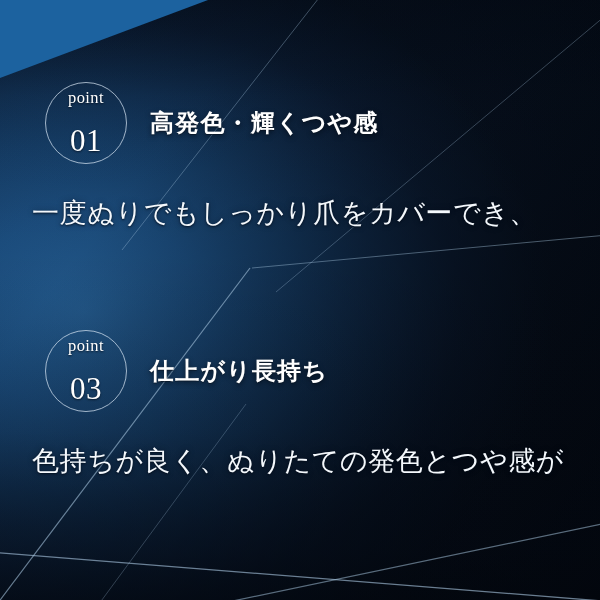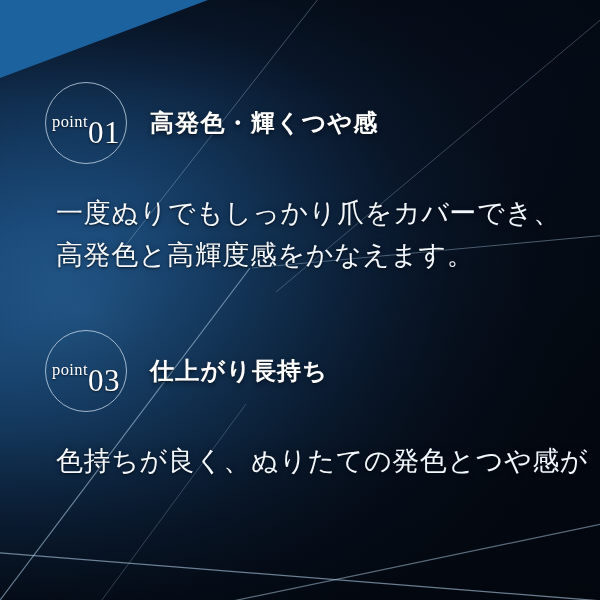--- a/index.html
+++ b/index.html
@@ -88,21 +88,21 @@
     padding-left:45px;
   }
 
   .badge {
     position:relative;
     flex:0 0 auto;
     width:82px; height:82px;
     border:1px solid rgba(216,230,244,0.72);
     border-radius:50%;
     display:flex;
-    flex-direction:row;
+    flex-direction:column;
     align-items:center;
     justify-content:center;
     color:#ffffff;
     text-shadow:0 1px 2px rgba(3,10,20,0.75);
   }
   .badge-word {
     font-size:16.5px;
     letter-spacing:0.4px;
     line-height:1;
     margin-bottom:1px;
@@ -125,21 +125,21 @@
     line-height:1.1;
     white-space:nowrap;
     text-shadow:
       0 1px 0 rgba(5,14,26,0.55),
       0 2px 5px rgba(3,10,20,0.70),
       0 0 1px rgba(255,255,255,0.25);
   }
 
   .body-text {
     margin-top:28px;
-    padding-left:56px;
+    padding-left:32px;
     padding-right:26px;
     color:#f4f8fc;
     font-size:27px;
     font-weight:400;
     line-height:1.56;
     letter-spacing:0.6px;
     text-shadow:
       0 1px 2px rgba(4,12,24,0.80),
       0 0 6px rgba(4,12,24,0.45);
   }
@@ -176,21 +176,20 @@
     <div class="block block-1">
       <div class="headrow">
         <div class="badge">
           <span class="badge-word">point</span>
           <span class="badge-num">01</span>
         </div>
         <div class="heading">高発色・輝くつや感</div>
       </div>
       <div class="body-text">
         <span class="ln">一度ぬりでもしっかり爪をカバーでき、</span>
-        <span class="ln">高発色と高輝度感をかなえます。</span>
       </div>
     </div>
 
     <div class="block block-2">
       <div class="headrow">
         <div class="badge">
           <span class="badge-word">point</span>
           <span class="badge-num">03</span>
         </div>
         <div class="heading">仕上がり長持ち</div>

